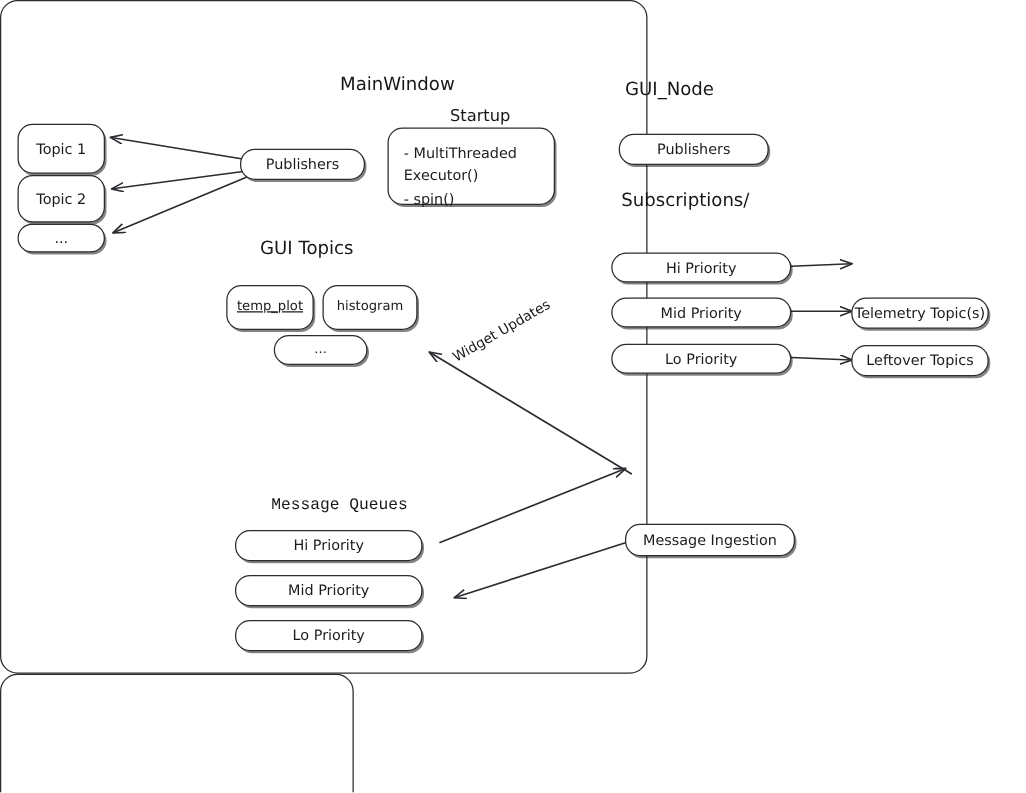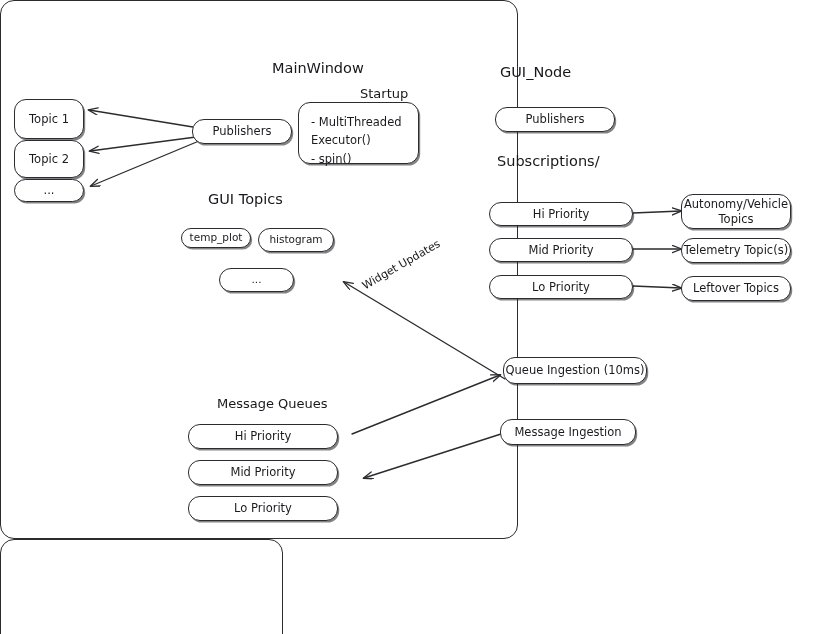--- a/index.html
+++ b/index.html
@@ -128,51 +128,48 @@
   <div class="node box lbl" style="left:14px; top:179px; width:70px; height:23px;">...</div>
 
   <div class="container" style="left:150px; top:53px; width:516px; height:537px;"></div>
 
   <div class="title t-section" style="left:272px; top:60px;">MainWindow</div>
   <div class="container" style="left:164px; top:80px; width:281px; height:283px;"></div>
 
   <div class="node box lbl" style="left:192px; top:119px; width:100px; height:25px;">Publishers</div>
 
   <div class="title t-sub" style="left:360px; top:86px;">Startup</div>
-  <div class="node box startup-body" style="left:298px; top:102px; width:121px; height:62px;
+  <div class="node box startup-body" style="left:310px; top:102px; width:134px; height:62px;
        align-items:flex-start; justify-content:flex-start;">
     <div>- MultiThreaded</div>
     <div>  Executor()</div>
     <div>- spin()</div>
   </div>
 
   <div class="title t-section" style="left:208px; top:191px;">GUI Topics</div>
 
-  <div class="node box lbl-sm" style="left:181px; top:228px; width:70px; height:20px;">temp_plot</div>
-  <div class="node box lbl-sm" style="left:258px; top:228px; width:76px; height:24px;">histogram</div>
+  <div class="node box lbl-sm" style="left:181px; top:228px; width:70px; height:36px;text-decoration:underline;">temp_plot</div>
+  <div class="node box lbl-sm" style="left:258px; top:228px; width:76px; height:36px;">histogram</div>
   <div class="node box lbl-sm" style="left:219px; top:268px; width:75px; height:24px;">...</div>
 
-  <div class="title t-sub" style="left:217px; top:396px;">Message Queues</div>
+  <div class="title t-sub" style="left:217px; top:396px;font-family:Liberation Mono, monospace;">Message Queues</div>
 
   <div class="node box lbl" style="left:188px; top:424px; width:150px; height:25px;">Hi Priority</div>
   <div class="node box lbl" style="left:188px; top:460px; width:150px; height:25px;">Mid Priority</div>
   <div class="node box lbl" style="left:188px; top:496px; width:150px; height:25px;">Lo Priority</div>
 
   <div class="title t-section" style="left:500px; top:64px;">GUI_Node</div>
 
   <div class="node box lbl" style="left:495px; top:107px; width:120px; height:25px;">Publishers</div>
 
   <div class="title t-section" style="left:497px; top:152px; line-height:1.35;">Subscriptions/</div>
 
   <div class="node box lbl" style="left:489px; top:202px; width:144px; height:24px;">Hi Priority</div>
   <div class="node box lbl" style="left:489px; top:238px; width:144px; height:24px;">Mid Priority</div>
   <div class="node box lbl" style="left:489px; top:275px; width:144px; height:24px;">Lo Priority</div>
 
-  <div class="node box lbl" style="left:503px; top:357px; width:144px; height:27px;">Queue Ingestion (10ms)</div>
 
   <div class="node box lbl" style="left:500px; top:419px; width:136px; height:26px;text-align:center;">Message Ingestion</div>
 
-  <div class="node box lbl" style="left:681px; top:194px; width:110px; height:35px; white-space:pre-line;">Autonomy/Vehicle
-Topics</div>
   <div class="node box lbl" style="left:681px; top:276px; width:110px; height:25px;">Leftover Topics</div>
   <div class="node box lbl" style="left:681px; top:238px; width:110px; height:25px;">Telemetry Topic(s)</div>
 
 </div>
 
 </body></html>

